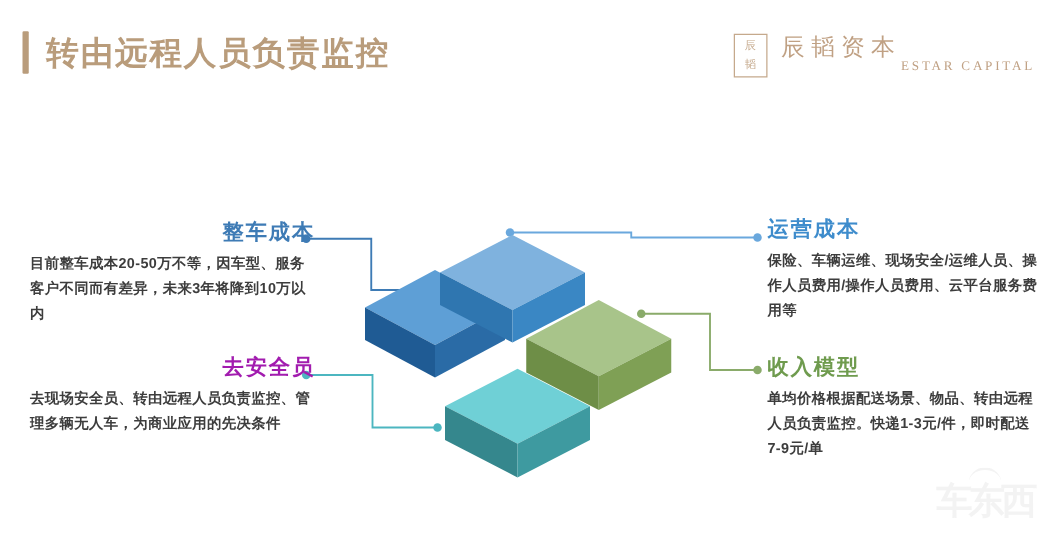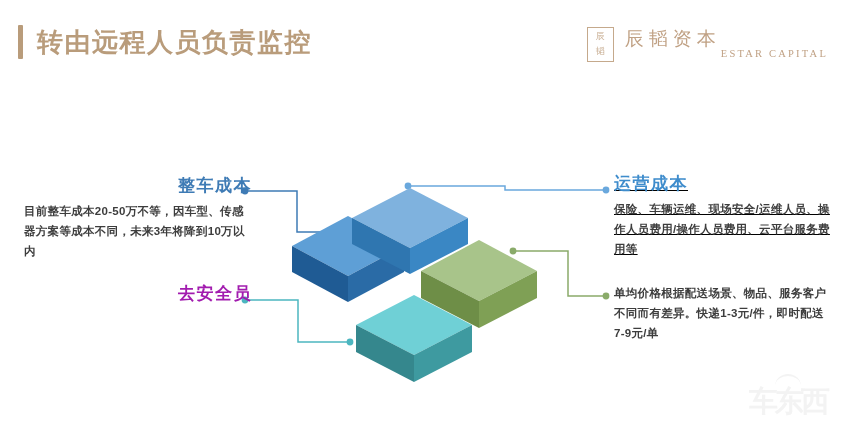--- a/index.html
+++ b/index.html
@@ -105,21 +105,21 @@
     line-height: 1.72;
     letter-spacing: 0.3px;
   }
   .callout.left  { text-align: left; }
   .callout.left h3 { text-align: right; }
 
   #callout-vehicle-cost   { left: 24px;  top: 176px; width: 228px; }
   #callout-vehicle-cost h3 { color: #3e7bb5; }
   #callout-safety-officer { left: 24px;  top: 284px; width: 228px; }
   #callout-safety-officer h3 { color: #a21caf; }
-  #callout-operating-cost { left: 614px; top: 174px; width: 218px; text-decoration: underline; }
+  #callout-operating-cost { left: 614px; top: 174px; width: 218px; }
   #callout-operating-cost h3 { color: #3e8ccc; }
   #callout-revenue-model  { left: 614px; top: 284px; width: 218px; }
   #callout-revenue-model h3 { color: #6f9b4e; }
 
   
   #graphic {
     position: absolute;
     left: 0; top: 0;
     width: 850px; height: 432px;
   }
@@ -217,34 +217,36 @@
 
     <g>
       <polygon points="421,271 479,240 537,271 479,301" fill="#a8c48a"></polygon>
       <polygon points="421,271 421,298 479,328 479,301" fill="#6e8e47"></polygon>
       <polygon points="479,301 479,328 537,298 537,271" fill="#7fa055"></polygon>
     </g>
   </svg>
 
   <div class="callout left" id="callout-vehicle-cost">
     <h3>整车成本</h3>
-    <p>目前整车成本20-50万不等，因车型、传感器方案等成本不同，未来3年将降到10万以内</p>
+    <p>目前整车成本20-50万不等，因车型、服务客户不同而有差异，未来3年将降到10万以内</p>
   </div>
 
   <div class="callout left" id="callout-safety-officer">
     <h3>去安全员</h3>
+    <p>去现场安全员、转由远程人员负责监控、管理多辆无人车，为商业应用的先决条件</p>
   </div>
 
   <div class="callout right" id="callout-operating-cost">
     <h3>运营成本</h3>
     <p>保险、车辆运维、现场安全/运维人员、操作人员费用/操作人员费用、云平台服务费用等</p>
   </div>
 
   <div class="callout right" id="callout-revenue-model">
-    <p>单均价格根据配送场景、物品、服务客户不同而有差异。快递1-3元/件，即时配送7-9元/单</p>
+    <h3>收入模型</h3>
+    <p>单均价格根据配送场景、物品、转由远程人员负责监控。快递1-3元/件，即时配送7-9元/单</p>
   </div>
 
   <div class="watermark">
     <div class="wm-arc"></div>
     <div class="wm-text">车东西</div>
   </div>
 
 </div>
 
 </body></html>

